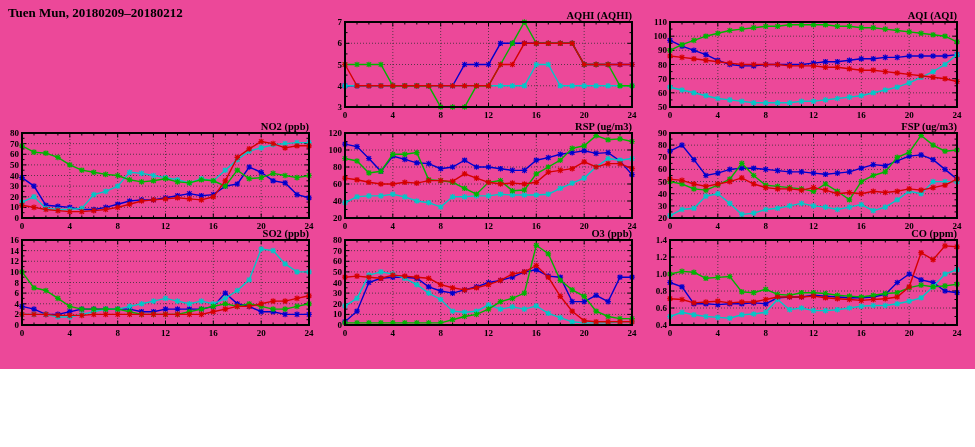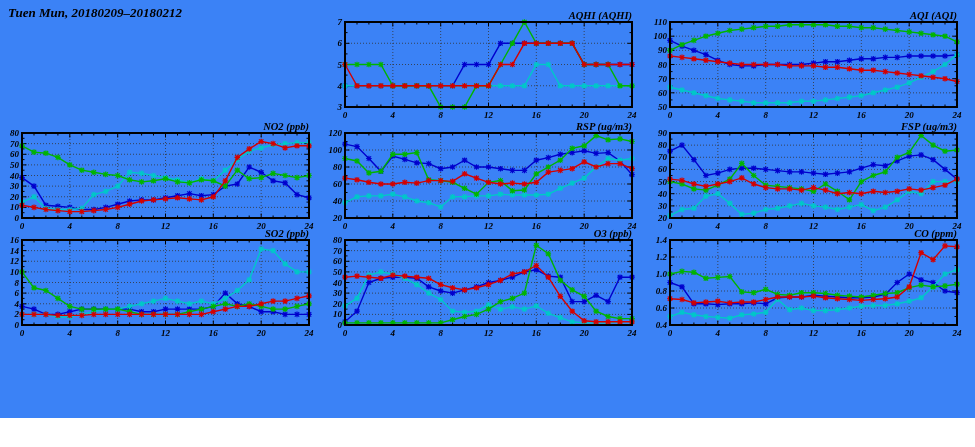--- a/index.html
+++ b/index.html
@@ -1,17 +1,17 @@
 <!DOCTYPE html>
 <html><head>
 <meta charset="utf-8">
 <style>
   html,body{margin:0;padding:0;background:#ffffff;}
-  #screen{position:relative;width:975px;height:418px;background:#3b82f6;overflow:hidden;
-          font-family:"Liberation Serif",serif;font-style:italic;}
+  #screen{position:relative;width:975px;height:369px;background:#ec4899;overflow:hidden;
+          font-family:"Liberation Serif",serif;}
   #page-title{position:absolute;left:8px;top:5px;font-size:13px;font-weight:bold;color:#000;}
   .chart{position:absolute;width:316px;height:112px;}
   #chart-aqhi{left:323px;top:10px;}
   #chart-aqi{left:648px;top:10px;}
   #chart-no2{left:0px;top:121px;}
   #chart-rsp{left:323px;top:121px;}
   #chart-fsp{left:648px;top:121px;}
   #chart-so2{left:0px;top:228px;}
   #chart-o3{left:323px;top:228px;}
   #chart-co{left:648px;top:228px;}

